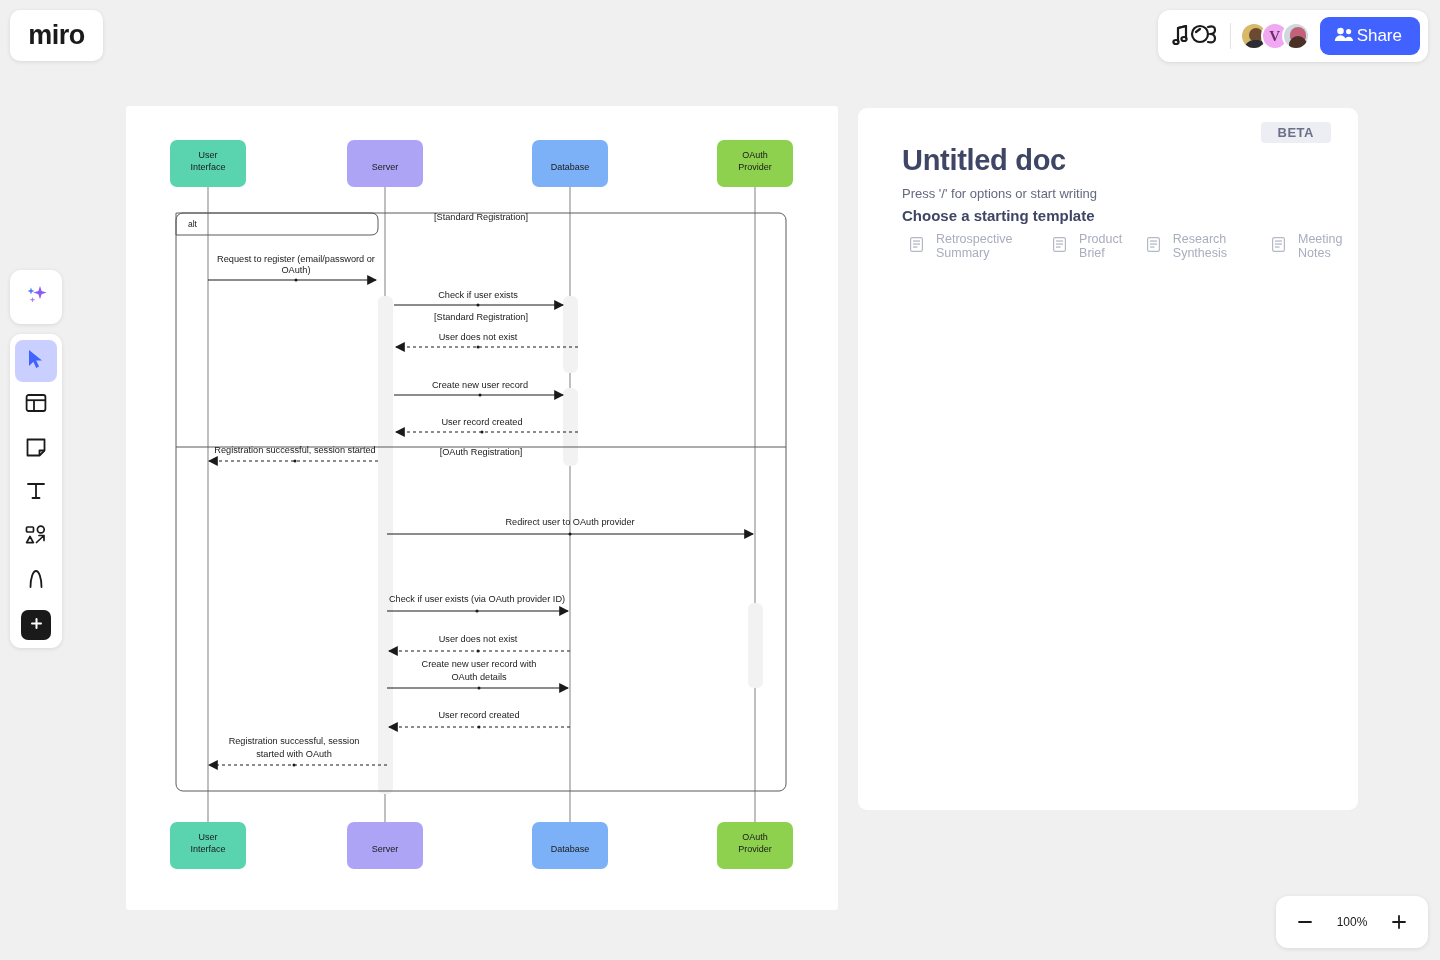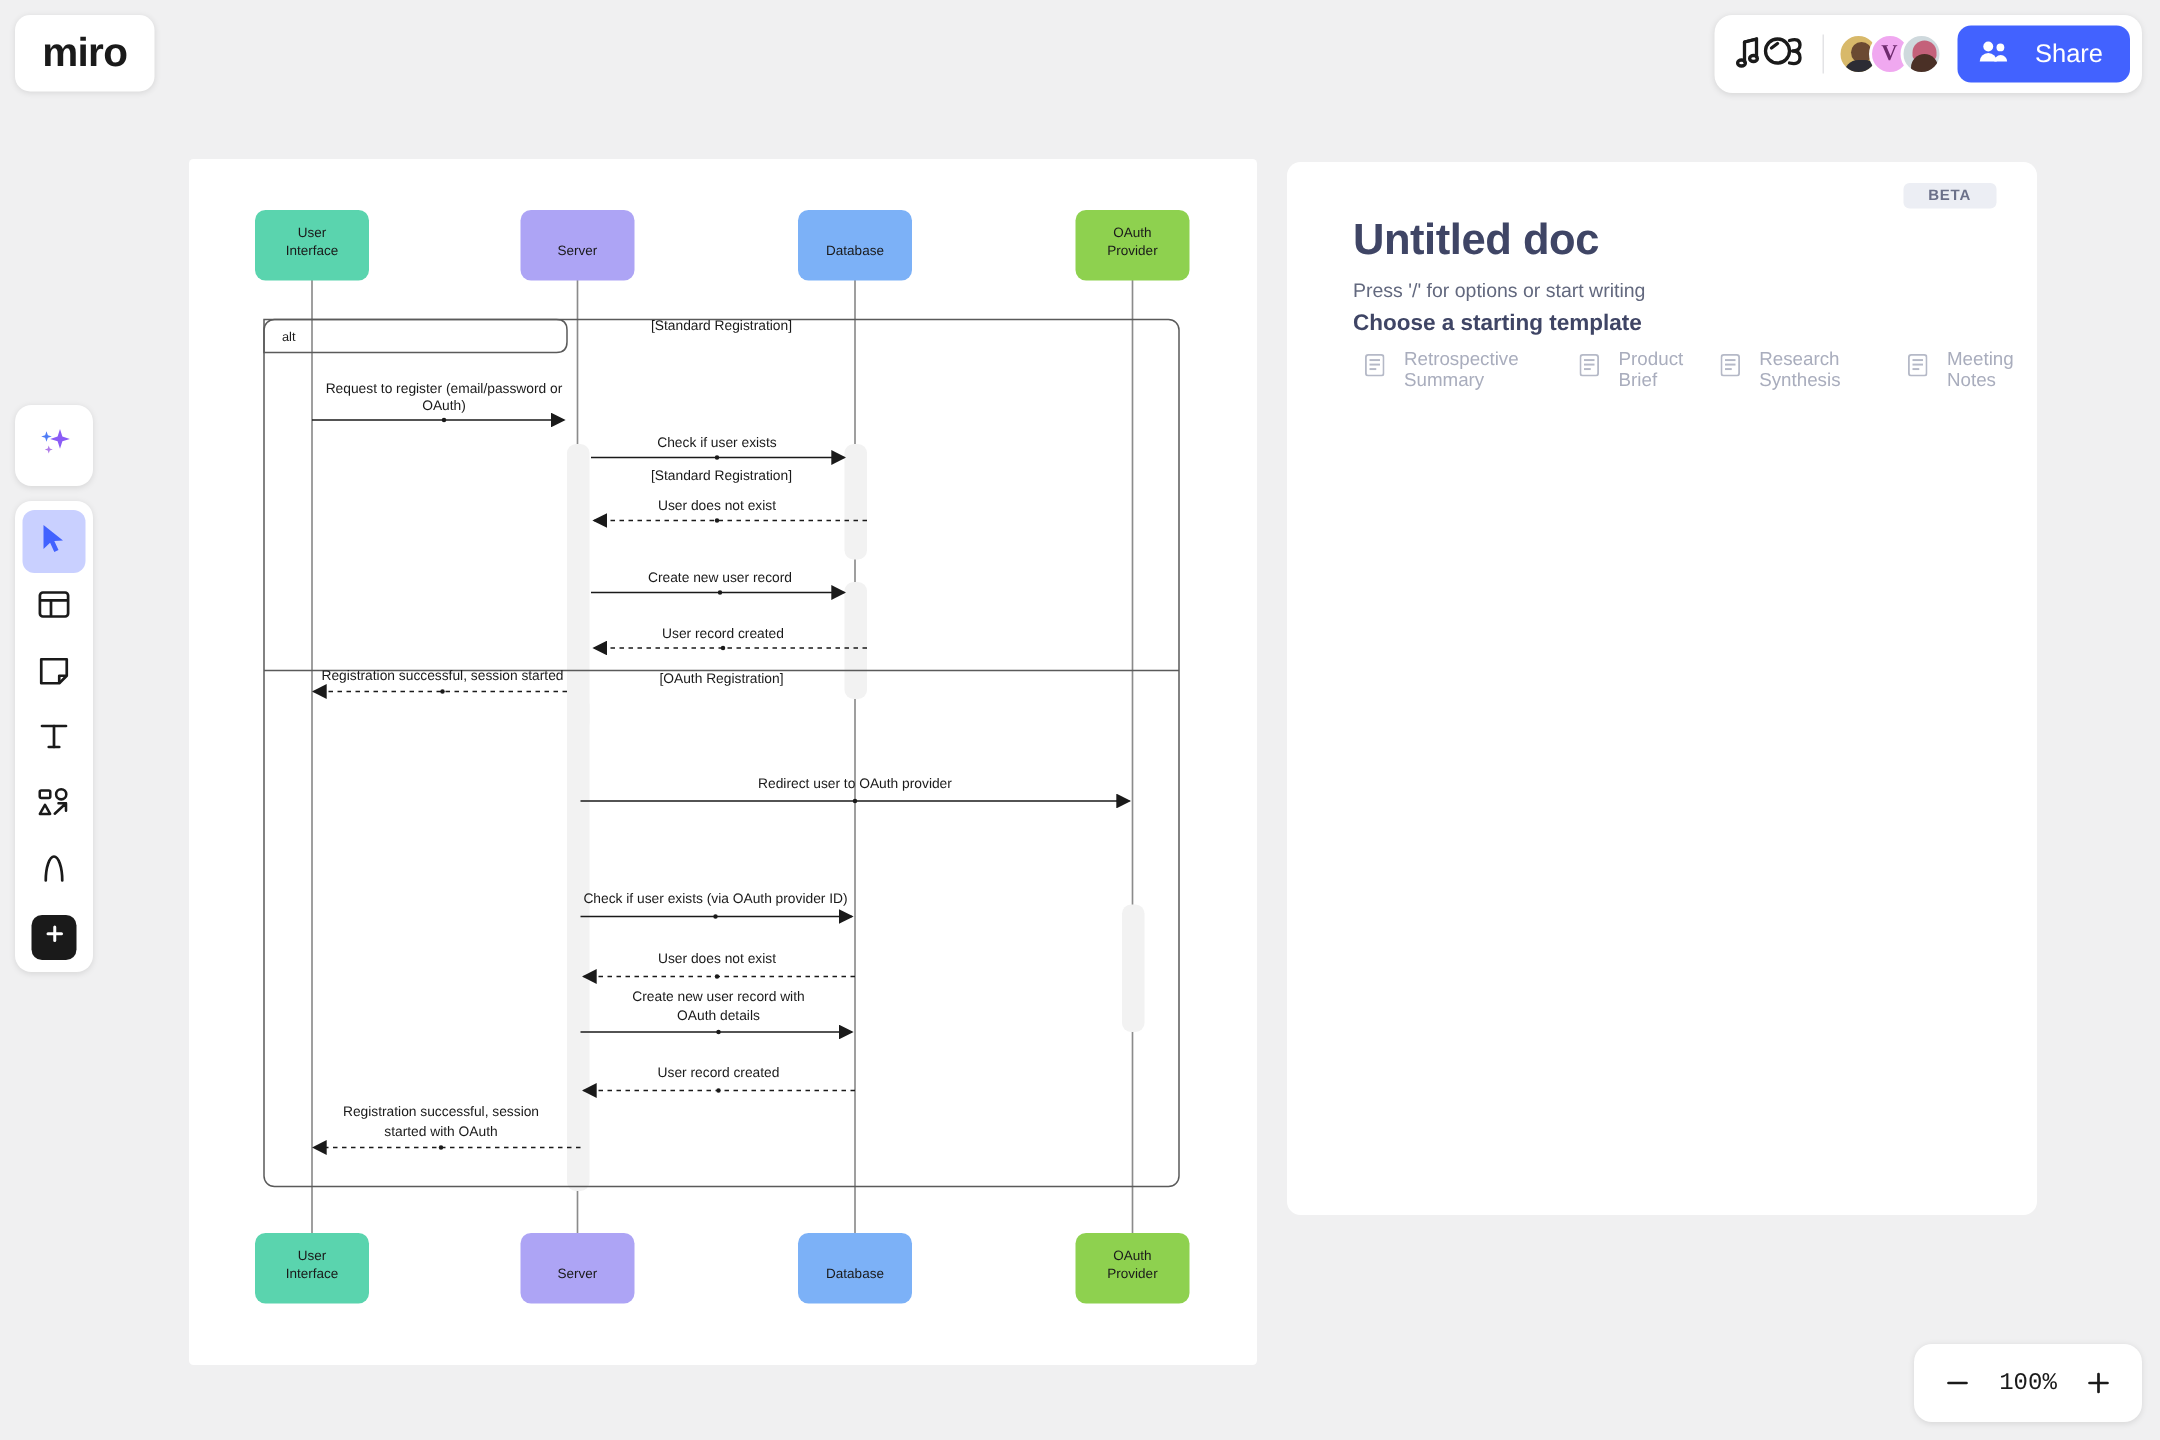--- a/index.html
+++ b/index.html
@@ -47,21 +47,21 @@
   .av2 { background: #f0a8f0; display:flex; align-items:center; justify-content:center;
          font-size:15px; font-weight:600; color:#6d2a6d; font-family:"Liberation Serif", serif; }
   .av3 { background: #cfd9dd; }
   .av3::before { content:""; position:absolute; left:6px; top:3px; width:16px; height:13px; border-radius:8px 8px 3px 3px; background:#c4617a; }
   .av3::after  { content:""; position:absolute; left:5px; top:12px; width:18px; height:18px; border-radius:50%; background:#4a3026; }
   .share-btn {
     margin-left: 10px;
     height: 38px; padding: 0 18px 0 14px;
     background: #4262ff; color: #fff;
     border: none; border-radius: 9px;
-    display: flex; align-items: center; gap: 18px;
+    display: flex; align-items: center; gap: 3px;
     font-size: 17px; font-family:"Liberation Sans", sans-serif; cursor: pointer;
   }
 
   
   .tool-ai {
     position: absolute; left: 10px; top: 270px;
     width: 52px; height: 54px; background: #fff; border-radius: 11px;
     display:flex; align-items:center; justify-content:center;
     box-shadow: 0 1px 4px rgba(0,0,0,.10);
   }
@@ -90,41 +90,41 @@
   .frame-doc {
     position: absolute; left: 858px; top: 108px;
     width: 500px; height: 702px;
     background: #fff; border-radius: 9px;
   }
 
   
   .beta-badge {
     position:absolute; right: 27px; top: 14px;
     background:#eceef4; color:#6b7089;
-    font-size: 10px; font-weight: 700; letter-spacing: .5px;
+    font-size: 13px; font-weight: 700; letter-spacing: .5px;
     padding: 3px 17px; border-radius: 4px;
   }
   .doc-title { position:absolute; left:44px; top:36px; font-size:29px; font-weight:700; color:#3f4565; letter-spacing:-.3px; }
   .doc-sub   { position:absolute; left:44px; top:78px; font-size:13px; color:#62687e; }
   .doc-choose{ position:absolute; left:44px; top:99px; font-size:15px; font-weight:700; color:#3f4565; }
   .tpl-list  { position:absolute; left:52px; top:124px; display:flex; flex-direction:row; gap:14.5px; }
   .tpl-item  { display:flex; align-items:center; gap:13px; cursor:pointer; }
   .tpl-label { font-size:12.5px; color:#a9adbd; }
 
   
   .seq { position:absolute; left:0; top:0; }
 
   
   .zoom-ctl {
     position:absolute; right: 12px; bottom: 12px;
     width: 152px; height: 52px; background:#fff; border-radius: 12px;
     display:flex; align-items:center; justify-content:space-between;
     padding: 0 18px; box-shadow: 0 1px 4px rgba(0,0,0,.10);
   }
-  .zoom-val { font-size: 16px; color:#1a1a1a;font-family:Liberation Mono, monospace; }
+  .zoom-val { font-size: 12px; color:#1a1a1a; }
   .zbtn { cursor:pointer; display:flex; align-items:center; justify-content:center; width:22px; height:22px; }
 </style>
 </head>
 <body>
 
 <div id="root">
 
   <div class="frame-diagram">
     <svg class="seq" width="712" height="804" viewBox="0 0 712 804">
       <defs>

